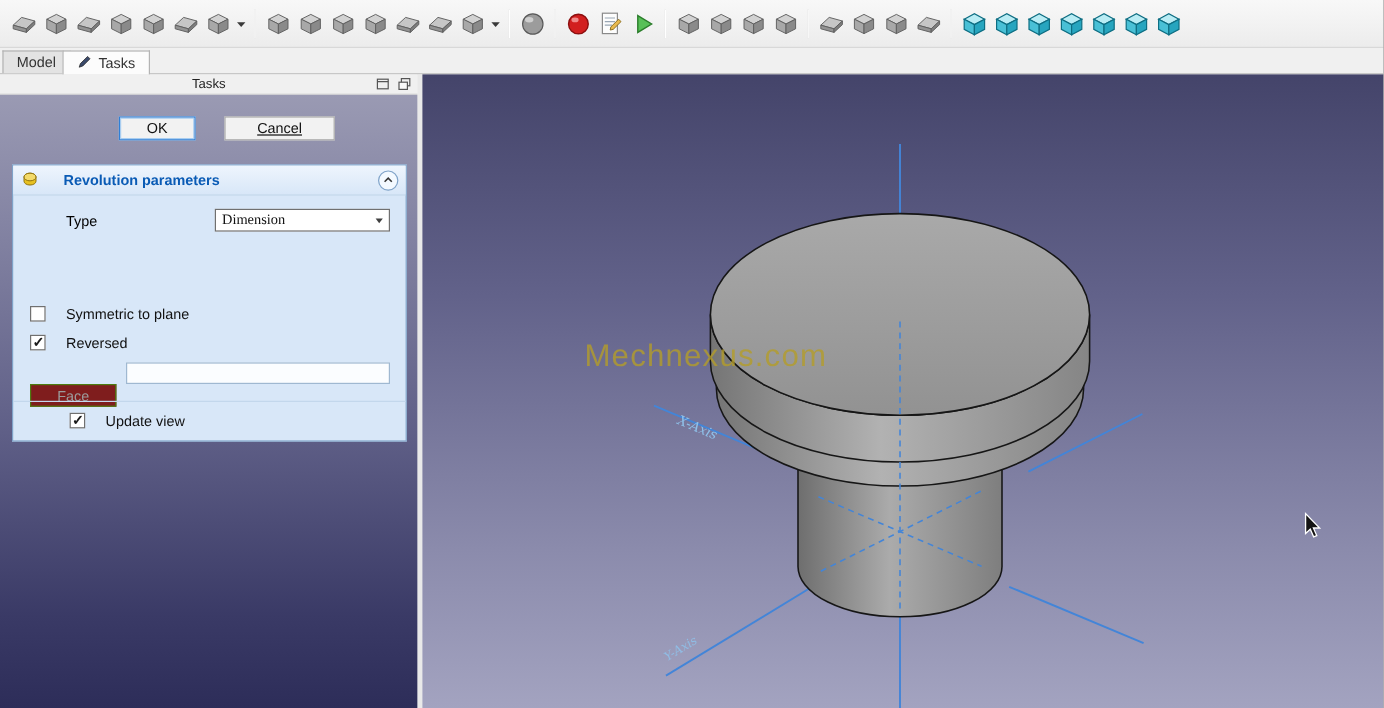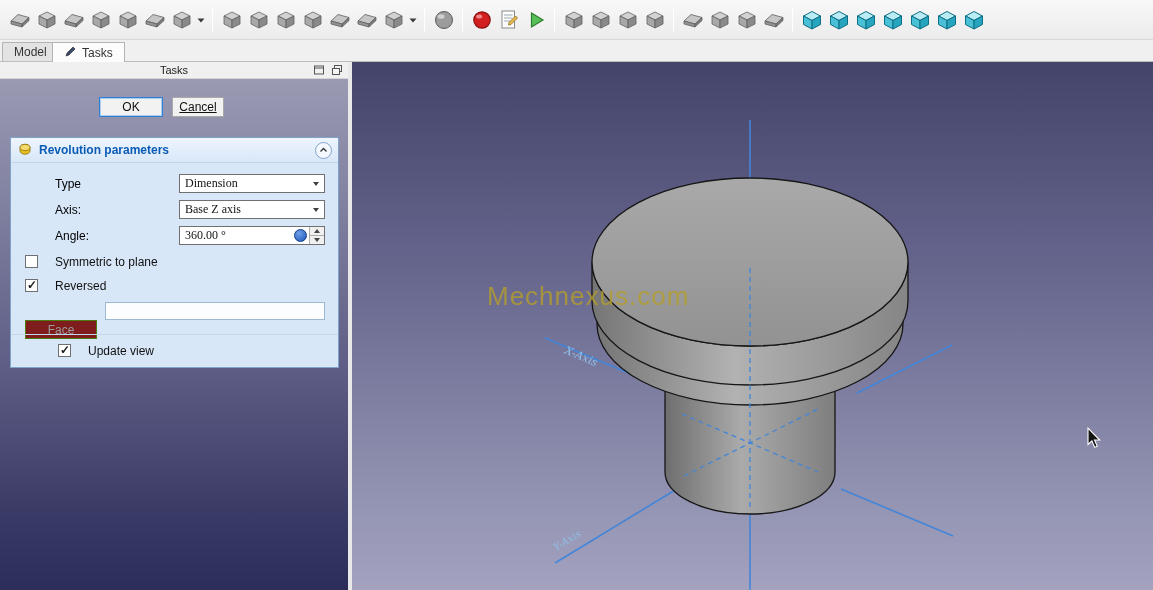--- a/index.html
+++ b/index.html
@@ -21,25 +21,25 @@
 
   
   .panel{position:absolute;left:0;top:62px;width:348px;bottom:0;}
   .panel-title{height:17px;background:#f0f0f0;border-bottom:1px solid #d5d5d5;position:relative;display:flex;align-items:center;justify-content:center;font-size:11px;color:#222;}
   .pt-btns{position:absolute;right:4px;top:1px;display:flex;gap:3px;}
   .pt-btn{width:15px;height:14px;display:flex;align-items:center;justify-content:center;}
   .panel-body{position:absolute;left:0;top:17px;right:0;bottom:0;background:linear-gradient(180deg,#9a9ab3 0%,#8585a4 20%,#5f5f87 55%,#3a3a66 85%,#2d2d59 100%);}
 
   .btn{position:absolute;height:20px;background:#f2f2f2;border:1px solid #a9a9a9;font-size:12px;display:flex;align-items:center;justify-content:center;color:#111;}
   .btn-ok{left:99px;top:18px;width:64px;border:1px solid #2f7fd6;box-shadow:inset 0 0 0 1px #a8cdf0;}
-  .btn-cancel{left:172px;top:18px;width:52px;text-decoration:underline;}
+  .btn-cancel{left:187px;top:18px;width:92px;text-decoration:underline;}
 
   
   .gb{position:absolute;left:10px;top:58px;width:329px;height:231px;background:#d8e7f8;border:1px solid #7fa3c9;}
-  .gb-header{position:absolute;left:0;top:0;right:0;height:25px;background:linear-gradient(#eef5fd,#d8e7f8);border-bottom:1px solid #c3d7ec;display:flex;align-items:center;padding:0 6px;gap:6px;}
+  .gb-header{position:absolute;left:0;top:0;right:0;height:25px;background:linear-gradient(#eef5fd,#d8e7f8);border-bottom:1px solid #c3d7ec;display:flex;align-items:center;padding:0 6px;gap:20px;}
   .gb-title{color:#0a5bb5;font-weight:bold;}
   .gb-collapse{margin-left:auto;width:17px;height:17px;border-radius:50%;background:#f3f9ff;border:1px solid #7fa3c9;display:flex;align-items:center;justify-content:center;}
   .frow{position:absolute;left:0;right:0;height:19px;}
   .flabel{position:absolute;left:14px;top:3px;color:#000;margin-left:30px;}
   .fctl{position:absolute;left:168px;top:0;width:146px;height:19px;background:#fff;border:1px solid #707070;display:flex;align-items:center;font-family:Liberation Serif, serif;}
   .combo-text,.spin-text{padding-left:5px;flex:1;white-space:nowrap;overflow:hidden;}
   .combo-arrow{width:16px;display:flex;align-items:center;justify-content:center;flex:none;}
   .caret-down{width:0;height:0;border-left:3.5px solid transparent;border-right:3.5px solid transparent;border-top:4px solid #404040;}
   .expr-btn{width:13px;height:13px;border-radius:50%;background:radial-gradient(circle at 35% 30%,#6f9fe8,#1c56b8);border:1px solid #143f8a;margin-right:2px;flex:none;}
   .spin-btns{width:15px;height:100%;display:flex;flex-direction:column;border-left:1px solid #adadad;flex:none;}
@@ -371,45 +371,21 @@
         <div class="frow" style="top:36px">
           <span class="flabel">Type</span>
           <div class="fctl">
             <span class="combo-text">Dimension</span>
             <span class="combo-arrow">
                 <span class="caret-down"></span>
               </span>
           </div>
         </div>
 
-        <div class="frow" style="top:62px">
-          <span class="flabel">Axis:</span>
-          <div class="fctl">
-            <span class="combo-text">Base Z axis</span>
-            <span class="combo-arrow">
-                <span class="caret-down"></span>
-              </span>
-          </div>
-        </div>
-
-        <div class="frow" style="top:88px">
-          <span class="flabel">Angle:</span>
-          <div class="fctl">
-            <span class="spin-text">360.00 °</span>
-            <span class="expr-btn"></span>
-            <span class="spin-btns">
-              <span class="spin-up">
-                  <span class="tri-up"></span>
-                </span>
-              <span class="spin-down">
-                  <span class="tri-dn"></span>
-                </span>
-            </span>
-          </div>
-        </div>
+
 
         <label class="cb" style="top:116px">
           <span class="cb-box"></span>
           <span>Symmetric to plane</span>
         </label>
 
         <label class="cb" style="top:140px">
           <span class="cb-box checked"></span>
           <span>Reversed</span>
         </label>

